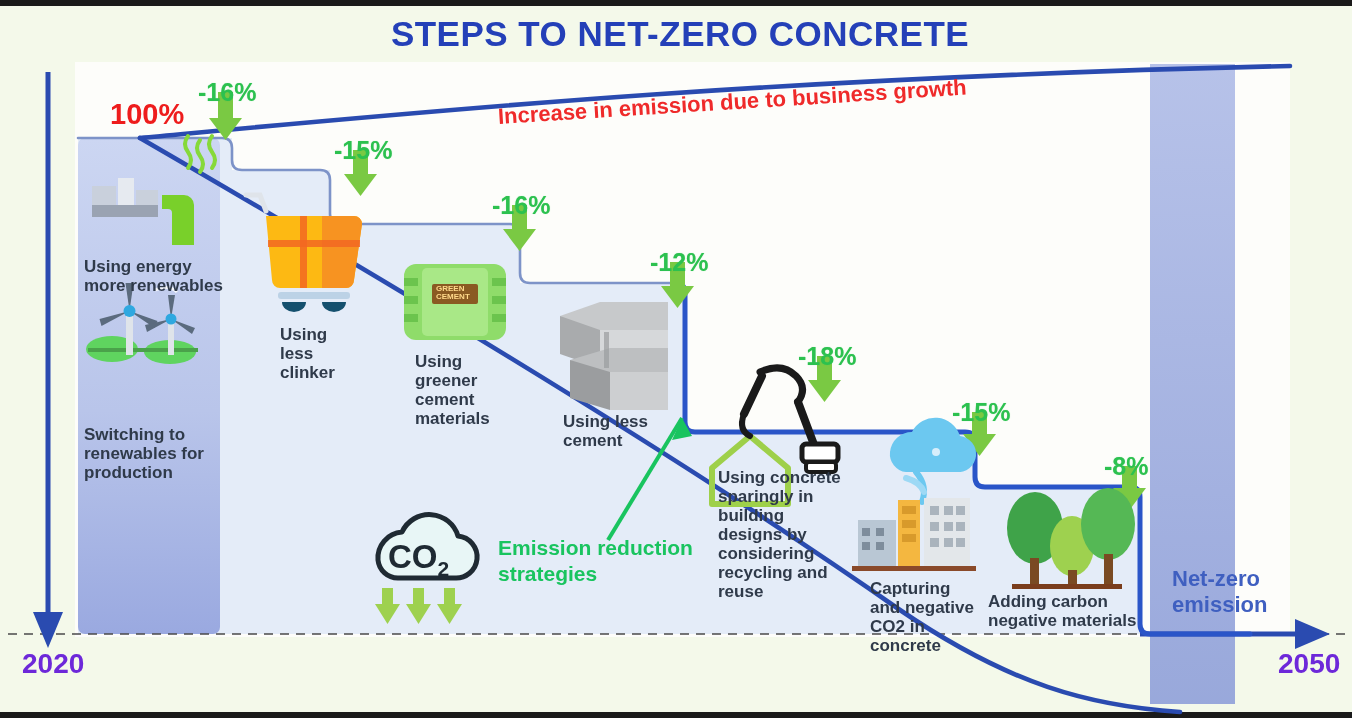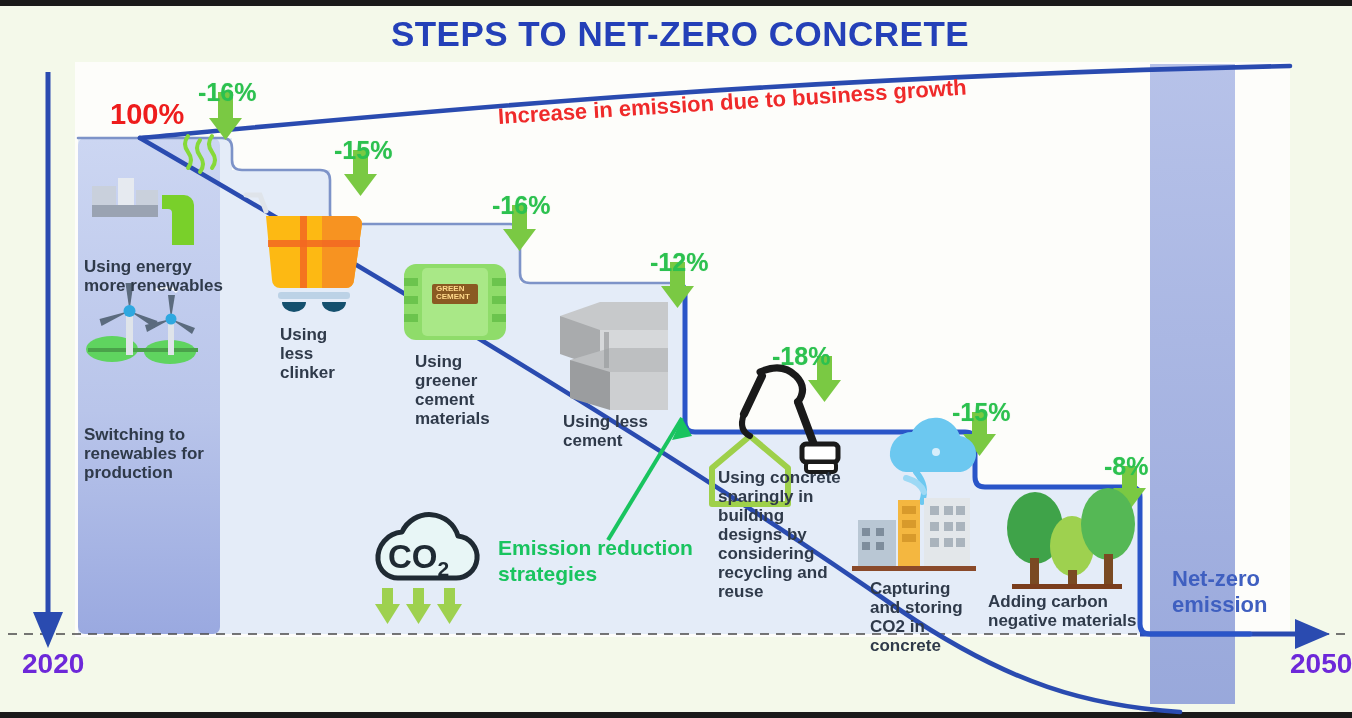--- a/index.html
+++ b/index.html
@@ -263,21 +263,21 @@
       </g>
     </g>
   </svg>
 
   <div class="hundred" style="left:110px;top:98px;">100%</div>
 
   <div class="pct" style="left:198px;top:78px;">-16%</div>
   <div class="pct" style="left:334px;top:136px;">-15%</div>
   <div class="pct" style="left:492px;top:191px;">-16%</div>
   <div class="pct" style="left:650px;top:248px;">-12%</div>
-  <div class="pct" style="left:772px;top:342px;text-align:center;">-18%</div>
+  <div class="pct" style="left:798px;top:342px;text-align:center;">-18%</div>
   <div class="pct" style="left:952px;top:398px;">-15%</div>
   <div class="pct" style="left:1104px;top:452px;">-8%</div>
 
   <div class="growth" style="left:498px;top:104px;">Increase in emission due to business growth</div>
 
   <div class="lbl" style="left:84px;top:257px;width:152px;">
     <div>Using energy</div>
     <div>more renewables</div>
   </div>
 
@@ -310,21 +310,21 @@
     <div>sparingly in</div>
     <div>building</div>
     <div>designs by</div>
     <div>considering</div>
     <div>recycling and</div>
     <div>reuse</div>
   </div>
 
   <div class="lbl" style="left:870px;top:579px;width:130px;">
     <div>Capturing</div>
-    <div>and storing</div>
+    <div>and negative</div>
     <div>CO2 in</div>
     <div>concrete</div>
   </div>
 
   <div class="lbl" style="left:988px;top:592px;width:190px;">
     <div>Adding carbon</div>
     <div>negative materials</div>
   </div>
 
   <div class="redux" style="left:498px;top:535px;width:215px;">
@@ -340,15 +340,15 @@
   <div style="position:absolute;left:388px;top:538px;font-size:33px;font-weight:bold;color:#1f2a33;font-family:'Liberation Sans',sans-serif;">
     <span>CO</span><sub style="font-size:21px;">2</sub>
   </div>
 
   <div style="position:absolute;left:436px;top:285px;font-size:8px;font-weight:bold;color:#ffd98a;line-height:1.05;font-family:'Liberation Sans',sans-serif;">
     <div>GREEN</div>
     <div>CEMENT</div>
   </div>
 
   <div class="year" style="left:22px;top:648px;">2020</div>
-  <div class="year" style="left:1278px;top:648px;margin-left:12px;">2050</div>
+  <div class="year" style="left:1278px;top:648px;">2050</div>
 
 </div>
 
 </body></html>

